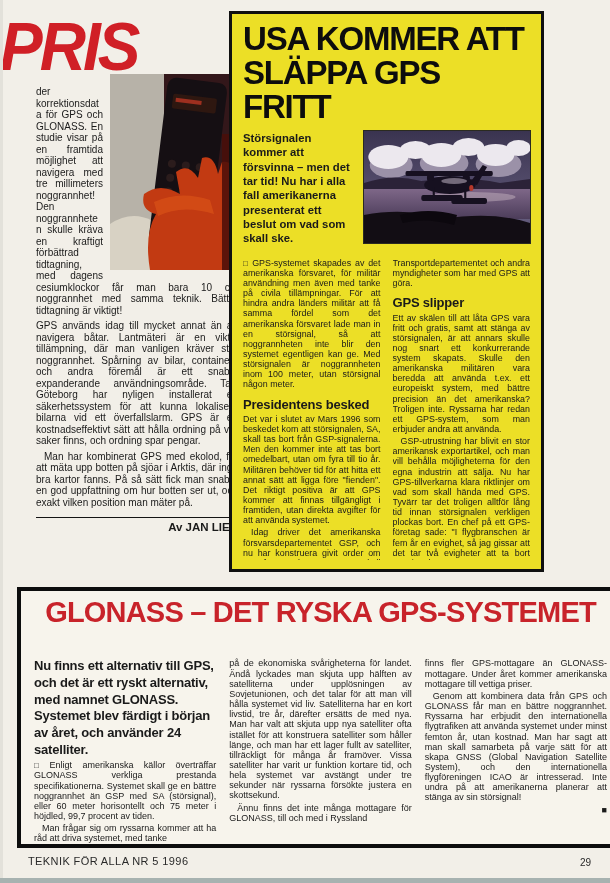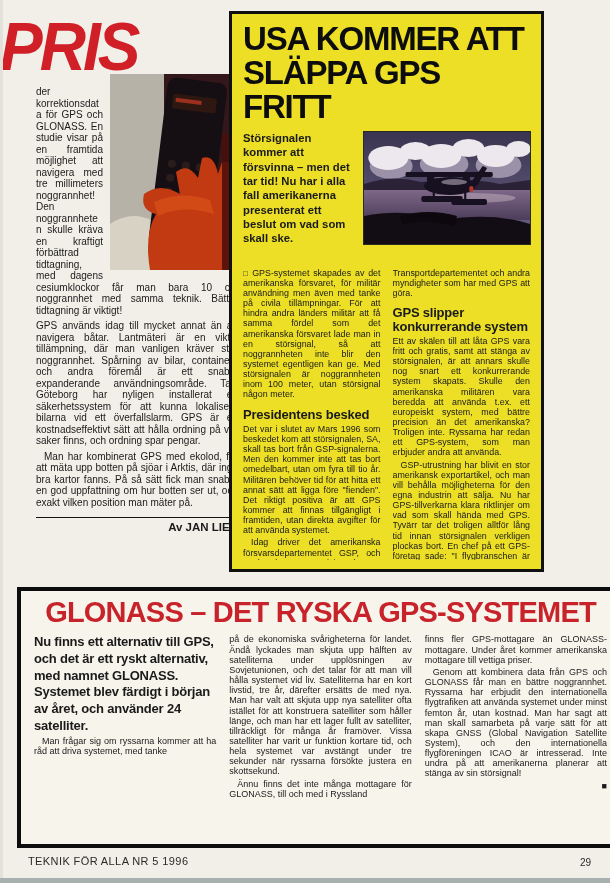--- a/index.html
+++ b/index.html
@@ -44,26 +44,26 @@
   .usa-box{
     position:absolute;left:229px;top:11px;width:315px;height:561px;
     background:#ecdf26;border:3px solid #101010;box-sizing:border-box;
     padding:8px 11px 9px;display:flex;flex-direction:column;overflow:hidden;
   }
   .usa-headline{
     margin:0 0 7px;font-size:33px;line-height:1.03;font-weight:bold;
     letter-spacing:-1.2px;color:#0d0d0d;
   }
   .usa-headline span{display:block;}
-  .usa-toprow{display:flex;gap:9px;align-items:center;}
+  .usa-toprow{display:flex;gap:9px;align-items:flex-start;}
   .usa-standfirst{
     flex:0 0 112px;font-weight:bold;font-size:11.3px;line-height:1.27;
   }
   .plane-photo{flex:1;height:112px;display:block;outline:1px solid #2a2a20;}
-  .usa-cols{display:flex;gap:12px;flex:1;margin-top:22px;min-height:0;}
+  .usa-cols{display:flex;gap:12px;flex:1;margin-top:12px;min-height:0;}
   .usa-col{
     flex:1;font-size:8.9px;line-height:1.14;text-align:justify;
     display:flex;flex-direction:column;min-width:0;overflow:hidden;
   }
   .usa-col p{margin:0 0 2px;}
   .usa-sub{font-size:13px;line-height:1.03;font-weight:bold;margin:6px 0 3px;letter-spacing:-0.2px;}
   .usa-sub span{display:block;}
   .usa-byline{
     margin-top:auto;border-top:1.7px solid #141414;padding-top:3px;
     text-align:right;font-weight:bold;font-size:11.5px;
@@ -74,21 +74,21 @@
   .glonass-box{
     position:absolute;left:17px;top:587px;width:607px;height:261px;
     background:#f7f4ec;border:4px solid #0d0d0d;box-sizing:border-box;
     padding:3px 13px 8px;overflow:hidden;
   }
   .glonass-headline{
     margin:3px 0 7px;text-align:center;color:#c8232a;
     font-size:29px;font-weight:bold;letter-spacing:-0.8px;line-height:1.05;
   }
   .glonass-cols{display:flex;gap:13px;}
-  .g-col{flex:1;font-size:9px;line-height:1.13;text-align:justify;min-width:0;}
+  .g-col{flex:1;font-size:9px;line-height:1.13;text-align:justify;min-width:0;margin-top:24px;}
   .g-col p{margin:0 0 2px;}
   .g-standfirst{
     font-weight:bold;font-size:13px;line-height:1.28;text-align:left;
     margin:0 0 8px;letter-spacing:-0.2px;
   }
   .endmark{text-align:right;font-size:9px;margin-top:2px;}
 
   
   .footer-left{position:absolute;left:28px;top:855px;font-size:11px;letter-spacing:0.4px;color:#2a2a2a;}
   .footer-right{position:absolute;right:19px;top:857px;font-size:10px;color:#2a2a2a;}
@@ -184,34 +184,34 @@
     <div class="usa-col">
       <p><span class="sqmark">□</span><span>GPS-systemet skapades av det amerikanska försvaret, för militär användning men även med tanke på civila tillämpningar. För att hindra andra länders militär att få samma fördel som det amerikanska försvaret lade man in en störsignal, så att noggrannheten inte blir den systemet egentligen kan ge. Med störsignalen är noggrannheten inom 100 meter, utan störsignal någon meter.</span></p>
       <h3 class="usa-sub">Presidentens besked</h3>
       <p>Det var i slutet av Mars 1996 som beskedet kom att störsignalen, SA, skall tas bort från GSP-signalerna. Men den kommer inte att tas bort omedelbart, utan om fyra till tio år. Militären behöver tid för att hitta ett annat sätt att ligga före "fienden". Det riktigt positiva är att GPS kommer att finnas tillgängligt i framtiden, utan direkta avgifter för att använda systemet.</p>
       <p class="indent">Idag driver det amerikanska försvarsdepartementet GSP, och nu har konstruera givit order om att försvarsdepartementet skall fortsätta att driva GSP, och att det skall vara tillgängligt för internationell användning. Försvarsdepartementet skall samarbeta med</p>
     </div>
     <div class="usa-col">
       <p>Transportdepartementet och andra myndigheter som har med GPS att göra.</p>
       <h3 class="usa-sub">
         <span>GPS slipper</span>
-        <span>konkurrerande system</span>
       </h3>
       <p>Ett av skälen till att låta GPS vara fritt och gratis, samt att stänga av störsignalen, är att annars skulle nog snart ett konkurrerande system skapats. Skulle den amerikanska militären vara beredda att använda t.ex. ett europeiskt system, med bättre precision än det amerikanska? Troligen inte. Ryssarna har redan ett GPS-system, som man erbjuder andra att använda.</p>
       <p class="indent">GSP-utrustning har blivit en stor amerikansk exportartikel, och man vill behålla möjligheterna för den egna industrin att sälja. Nu har GPS-tillverkarna klara riktlinjer om vad som skall hända med GPS. Tyvärr tar det troligen alltför lång tid innan störsignalen verkligen plockas bort. En chef på ett GPS-företag sade: "I flygbranschen är fem år en evighet, så jag gissar att det tar två evigheter att ta bort störsignalen".</p>
       <div class="usa-byline">Av JAN LIEN</div>
     </div>
   </div>
 </div>
 
 <div class="glonass-box">
   <h1 class="glonass-headline">GLONASS – DET RYSKA GPS-SYSTEMET</h1>
   <div class="glonass-cols">
     <div class="g-col">
       <p class="g-standfirst">Nu finns ett alternativ till GPS, och det är ett ryskt alternativ, med namnet GLONASS. Systemet blev färdigt i början av året, och använder 24 satelliter.</p>
+      <p><span class="sqmark">□</span><span>Enligt amerikanska källor överträffar GLONASS verkliga prestanda specifikationerna. Systemet skall ge en bättre noggrannhet än GSP med SA (störsignal), eller 60 meter horisontellt och 75 meter i höjdled, 99,7 procent av tiden.</span></p>
       <p class="indent">Man frågar sig om ryssarna kommer att ha råd att driva systemet, med tanke</p>
     </div>
     <div class="g-col">
       <p>på de ekonomiska svårigheterna för landet. Ändå lyckades man skjuta upp hälften av satelliterna under upplösningen av Sovjetunionen, och det talar för att man vill hålla systemet vid liv. Satelliterna har en kort livstid, tre år, därefter ersätts de med nya. Man har valt att skjuta upp nya satelliter ofta istället för att konstruera satelliter som håller länge, och man har ett lager fullt av satelliter, tillräckligt för många år framöver. Vissa satelliter har varit ur funktion kortare tid, och hela systemet var avstängt under tre sekunder när ryssarna försökte justera en skottsekund.</p>
       <p class="indent">Ännu finns det inte många mottagare för GLONASS, till och med i Ryssland</p>
     </div>
     <div class="g-col">
       <p>finns fler GPS-mottagare än GLONASS-mottagare. Under året kommer amerikanska mottagare till vettiga priser.</p>
       <p class="indent">Genom att kombinera data från GPS och GLONASS får man en bättre noggrannhet. Ryssarna har erbjudit den internationella flygtrafiken att använda systemet under minst femton år, utan kostnad. Man har sagt att man skall samarbeta på varje sätt för att skapa GNSS (Global Navigation Satellite System), och den internationella flygföreningen ICAO är intresserad. Inte undra på att amerikanerna planerar att stänga av sin störsignal!</p>
       <div class="endmark">■</div>

